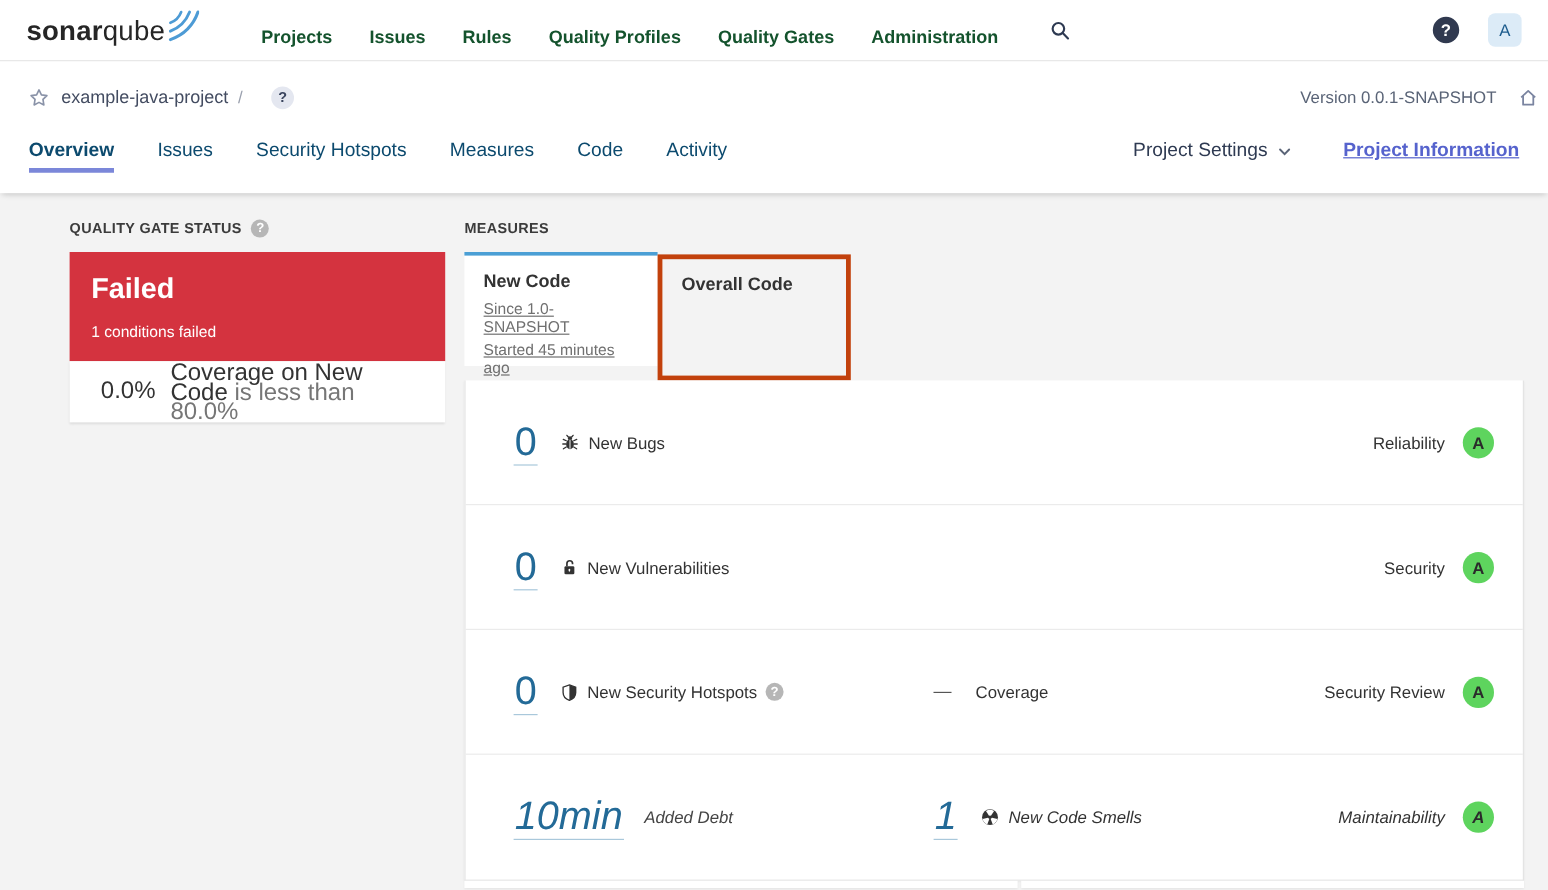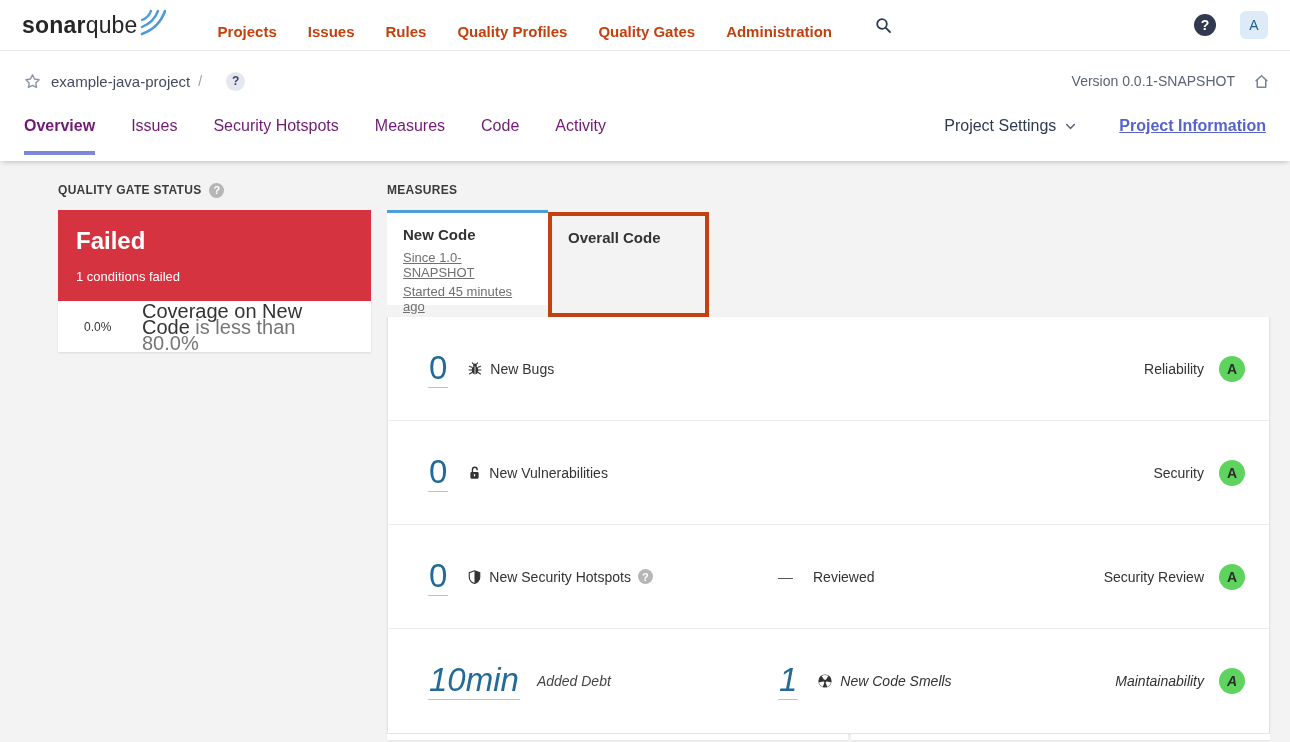--- a/index.html
+++ b/index.html
@@ -16,37 +16,37 @@
     height:51px; background:#fff; border-bottom:1px solid #e8e8e8;
     display:flex; align-items:center; padding:0 22px; position:relative; z-index:5;
   }
   .logo { display:flex; align-items:flex-end; margin-right:52px; cursor:pointer; }
   .logo-text { font-size:23px; color:#262626; letter-spacing:.2px; line-height:30px; }
   .logo-text .b { font-weight:700; }
   .logo-text .l { font-weight:400; }
   .logo-waves { margin-left:2px; margin-top:-4px; }
   .nav-items { display:flex; align-items:center; }
   .nav-item {
-    margin-right:31px; font-size:15px; font-weight:600; color:#c2410c; cursor:pointer;margin-top:12px;
+    margin-right:31px; font-size:15px; font-weight:600; color:#14532d; cursor:pointer;margin-top:12px;
   }
   .search-btn { margin-left:12px; cursor:pointer; display:flex; align-items:center; }
   .nav-spacer { flex:1; }
   .help-btn {
     width:22px; height:22px; border-radius:50%; background:#30394f; color:#fff;
     font-size:14px; font-weight:700; display:flex; align-items:center; justify-content:center;
     cursor:pointer; margin-right:24px;
   }
   .avatar {
     width:28px; height:28px; border-radius:6px; background:#dcebf7; color:#1d5c8d;
     font-size:14px; display:flex; align-items:center; justify-content:center; cursor:pointer;
   }
 
   
   .header { background:#fff; box-shadow:0 3px 5px -2px rgba(0,0,0,.22); position:relative; z-index:4; }
-  .breadcrumb-row { display:flex; align-items:center; padding:14px 20px 6px 24px; height:52px; }
+  .breadcrumb-row { display:flex; align-items:center; padding:14px 8px 6px 24px; height:52px; }
   .fav-star { display:flex; align-items:center; cursor:pointer; margin-right:10px; }
   .project-name { font-size:15px; color:#434c61; cursor:pointer; }
   .crumb-sep { color:#9aa0ae; margin:0 10px 0 8px; font-size:14px; }
   .branch-pill {
     display:flex; align-items:center; gap:10px; background:#f7f9fd;
     border:1px solid #c7d0e4; border-radius:10px; padding:5px 12px; height:33px; cursor:pointer;
   }
   .branch-name { font-size:14px; color:#2e3a52; }
   .branch-x {
     background:#f8c9c5; color:#a8423b; font-size:12px; font-weight:700;
@@ -56,21 +56,21 @@
   .branch-help {
     width:19px; height:19px; border-radius:50%; background:#e4e7f0; color:#39445e;
     font-size:12px; font-weight:700; display:flex; align-items:center; justify-content:center;
     margin-left:14px; cursor:pointer;
   }
   .crumb-spacer { flex:1; }
   .version-label { font-size:14px; color:#5a6477; margin-right:18px; }
   .home-btn { display:flex; align-items:center; cursor:pointer; }
 
   .tabs-row { display:flex; align-items:flex-start; padding:14px 24px 0 24px; height:58px; }
-  .tab { font-size:16px; color:#701a75; margin-right:36px; padding-bottom:20px; cursor:pointer; }
+  .tab { font-size:16px; color:#0c4a6e; margin-right:36px; padding-bottom:9px; cursor:pointer; }
   .tab.active { font-weight:700; box-shadow:inset 0 -4px 0 #7b87d9; }
   .tabs-spacer { flex:1; }
   .proj-settings { display:flex; align-items:center; gap:8px; font-size:16px; color:#2e3a52; cursor:pointer; margin-right:42px; }
   .proj-info { font-size:16px; font-weight:700; color:#5663cd; text-decoration:underline; cursor:pointer; }
 
   
   .content { display:flex; gap:16px; padding:22px 20px 0 20px; height:579px; background:#f3f3f3; }
   .section-title { font-size:12px; font-weight:700; color:#3b3b3b; letter-spacing:.3px; display:flex; align-items:center; gap:8px; margin-bottom:13px; height:14px; }
   .gray-help {
     width:15px; height:15px; border-radius:50%; background:#b6b6b6; color:#fff;
@@ -78,21 +78,21 @@
   }
 
   .left-col { width:313px; flex:none;margin-left:38px; }
   .qg-banner { background:#d4333f; height:91px; padding:15px 18px; color:#fff; }
   .qg-status { font-size:24px; font-weight:700; margin-top:2px; }
   .qg-conditions { font-size:13px; margin-top:14px; }
   .qg-condition-card {
     background:#fff; height:51px; display:flex; align-items:center; padding:0 14px 0 26px;
     box-shadow:0 1px 2px rgba(0,0,0,.1);
   }
-  .qg-value { font-size:12px; color:#333; width:58px; flex:none; }
+  .qg-value { font-size:20px; color:#333; width:58px; flex:none; }
   .qg-text { font-size:20px; line-height:16px; width:210px; }
   .qg-metric { color:#333; }
   .qg-rest { color:#767676; }
 
   .right-col { flex:1; display:flex; flex-direction:column; }
   .mtabs { display:flex; }
   .mtab { width:161px; padding:13px 16px; cursor:pointer; }
   .mtab.active { background:#fff; border-top:3px solid #4b9fd5; height:95px; }
   .mtab.inactive { border:4px solid #c2410c; height:105px; margin-top:2px; background:transparent; }
   .mtab-title { font-size:15px; font-weight:700; color:#333; }
@@ -279,21 +279,21 @@
             <svg width="15" height="16" viewBox="0 0 16 16">
               <path d="M8 1.4 L13.6 3.4 V8 C13.6 11.5 11.1 13.9 8 15 C4.9 13.9 2.4 11.5 2.4 8 V3.4 Z" fill="none" stroke="#333" stroke-width="1.2"></path>
               <path d="M8 1.4 L13.6 3.4 V8 C13.6 11.5 11.1 13.9 8 15 Z" fill="#333"></path>
             </svg>
           </span>
           <span class="mlabel">New Security Hotspots</span>
           <span class="gray-help mlabel-help">?</span>
         </div>
         <div class="mrow-mid">
           <span class="dash">—</span>
-          <span class="reviewed-label">Reviewed</span>
+          <span class="reviewed-label">Coverage</span>
         </div>
         <div class="mrow-right">
           <span class="domain-label">Security Review</span>
           <span class="rating-badge">A</span>
         </div>
       </div>
 
       <div class="mrow">
         <div class="mrow-left">
           <a class="big-num">10min</a>

